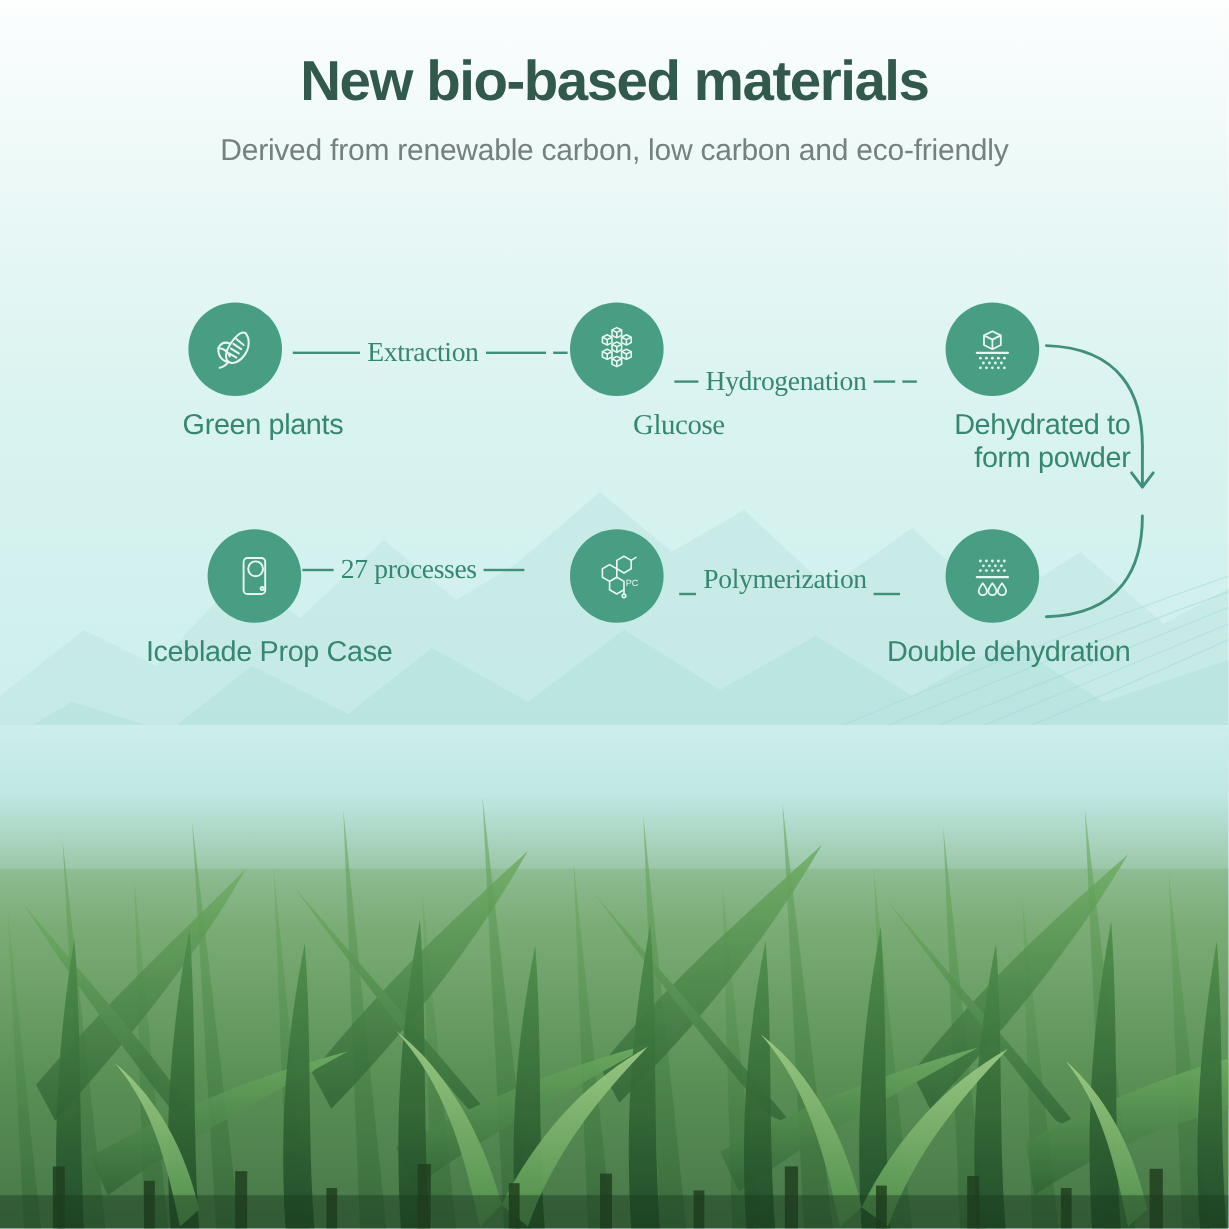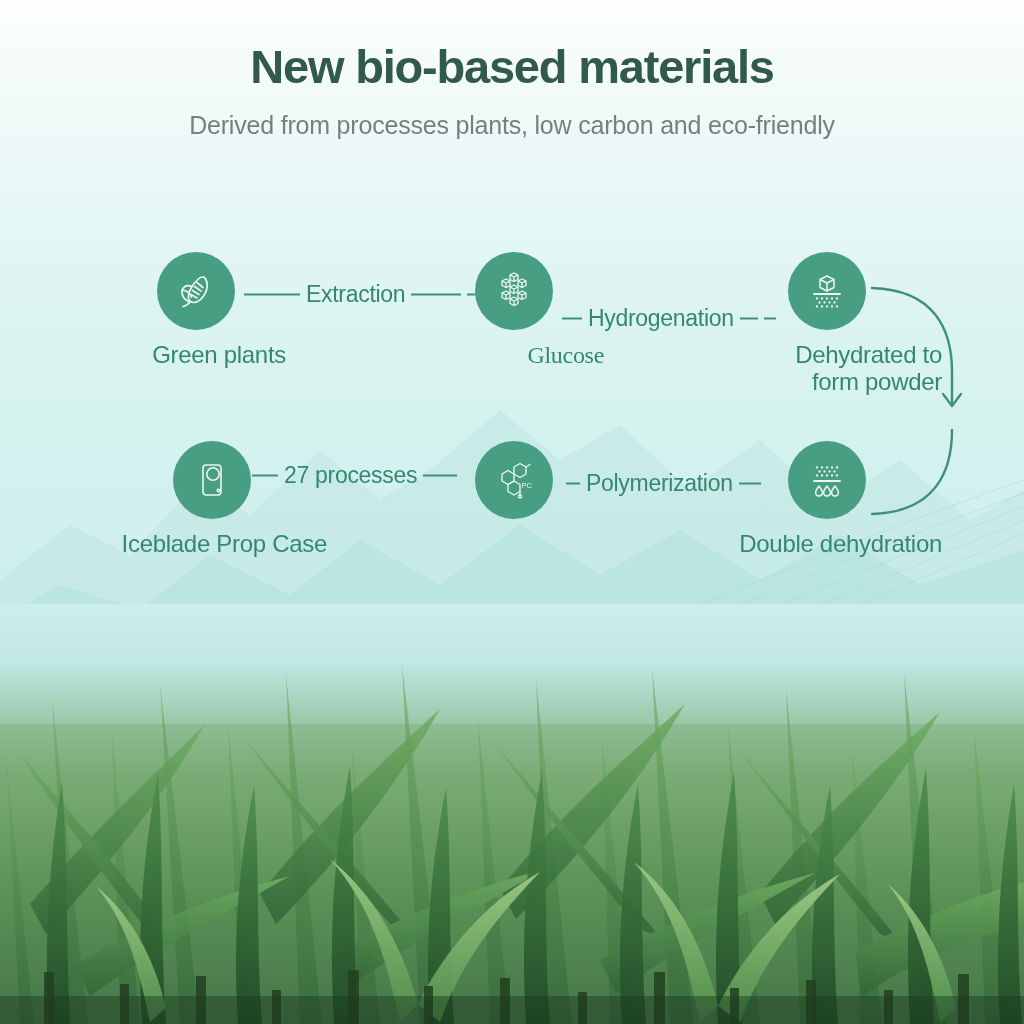--- a/index.html
+++ b/index.html
@@ -75,20 +75,21 @@
   }
   .node-label.wide { width:230px; margin-left:-25px; }
 
   
   .conn {
     position:absolute;
     display:flex;
     align-items:center;
     transform:translateY(-50%);
     white-space:nowrap;
+    font-family:Liberation Serif, serif;
   }
   .conn .bar {
     height:2px;
     background:#3f907a;
     flex:0 0 auto;
   }
   .conn .ctext {
     font-size:23px;
     color:#35886f;
     padding:0 6px;
@@ -122,21 +123,21 @@
         <path d="M650,312 C770,262 890,212 1024,163"></path>
         <path d="M662,324 C782,274 900,226 1024,176"></path>
         <path d="M675,334 C792,286 910,238 1024,190"></path>
         <path d="M688,344 C804,298 920,250 1024,203"></path>
       </g>
     </svg>
   </div>
 
   <div class="header">
     <div class="title">New bio-based materials</div>
-    <div class="subtitle">Derived from processes plants, low carbon and eco-friendly</div>
+    <div class="subtitle">Derived from renewable carbon, low carbon and eco-friendly</div>
   </div>
 
   <div class="flow">
 
     <svg class="curve" viewBox="0 0 1024 620">
       <path d="M872,288 C935,290 952,330 952,372" fill="none" stroke="#3f907a" stroke-width="2.4" stroke-linecap="round"></path>
       <path d="M952,372 L952,404" fill="none" stroke="#3f907a" stroke-width="2.4" stroke-linecap="round"></path>
       <path d="M943,394 L952,406 L961,394" fill="none" stroke="#3f907a" stroke-width="2.4" stroke-linecap="round" stroke-linejoin="round"></path>
       <path d="M952,430 C952,472 935,512 872,514" fill="none" stroke="#3f907a" stroke-width="2.4" stroke-linecap="round"></path>
     </svg>
@@ -272,21 +273,21 @@
             <path d="M18,28.5 L18,35.5 L24,39 L30,35.5 L30,28.5 L24,25 Z"></path>
             <path d="M36,11 L40,8.5"></path>
             <path d="M30,35.5 L30,39.5"></path>
             <circle cx="30" cy="40.5" r="1.5"></circle>
           </g>
           <text x="31.5" y="32" font-family="'Liberation Sans',sans-serif" font-size="7.5" fill="#e9f7f2">PC</text>
         </svg>
       </div>
     </div>
 
-    <div class="conn" style="left:566px; top:483px;">
+    <div class="conn" style="left:566px; top:483px;align-items:flex-end;">
       <span class="bar" style="width:14px;"></span>
       <span class="ctext">Polymerization</span>
       <span class="bar" style="width:22px;"></span>
     </div>
 
     <div class="node" style="left:827px; top:441px;">
       <div class="bubble">
 
         <svg width="46" height="46" viewBox="0 0 46 46">
           <g fill="#e9f7f2">

